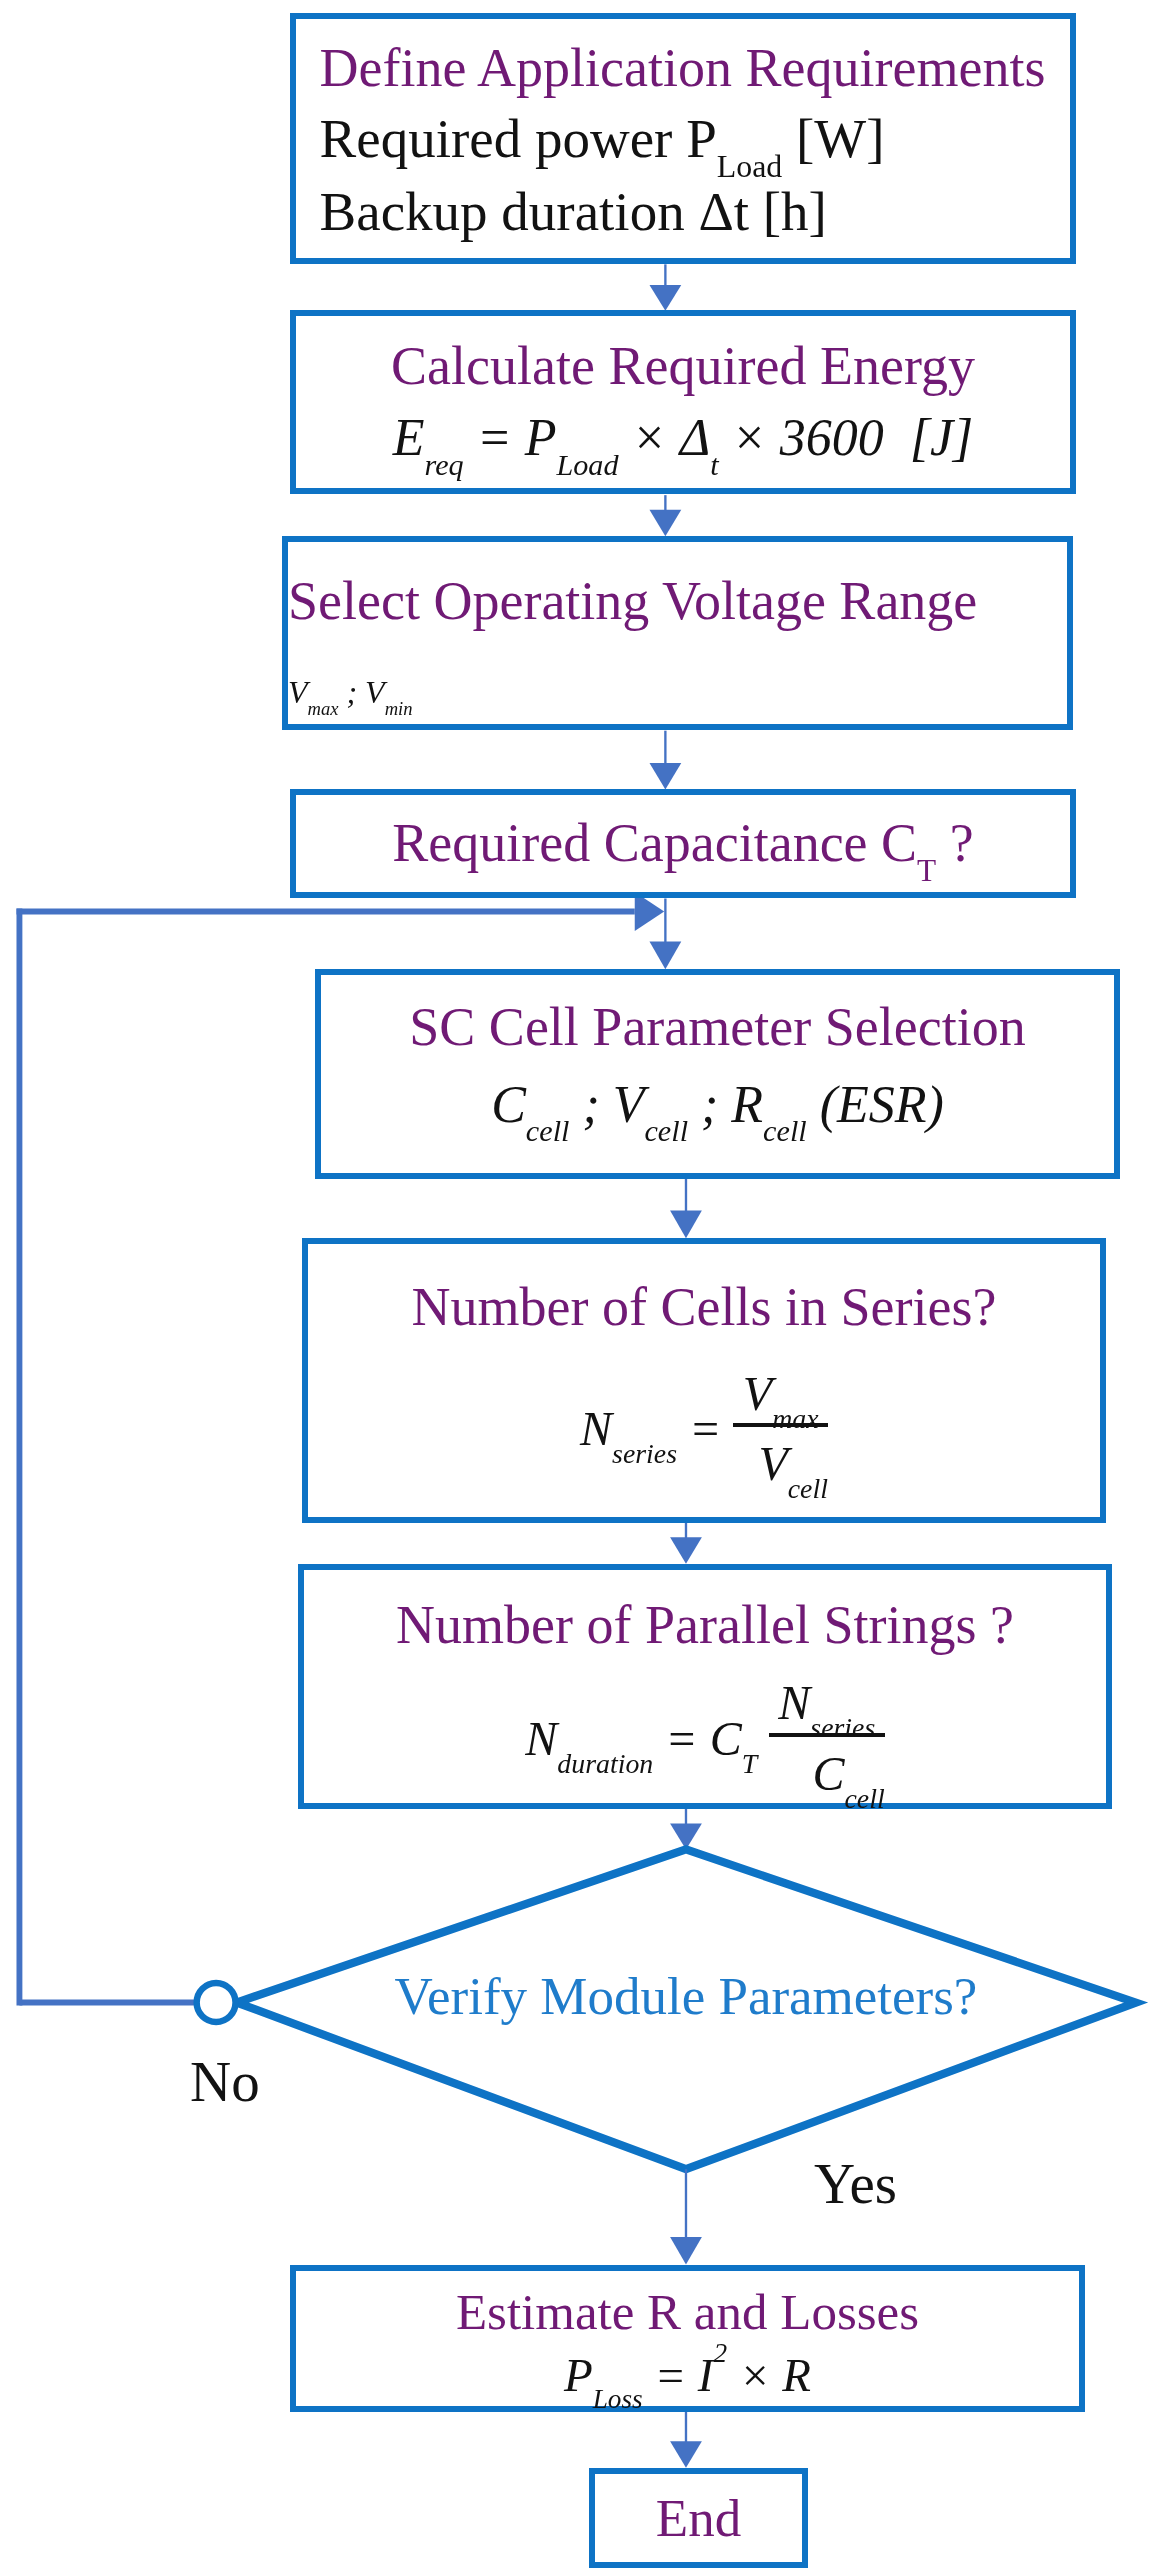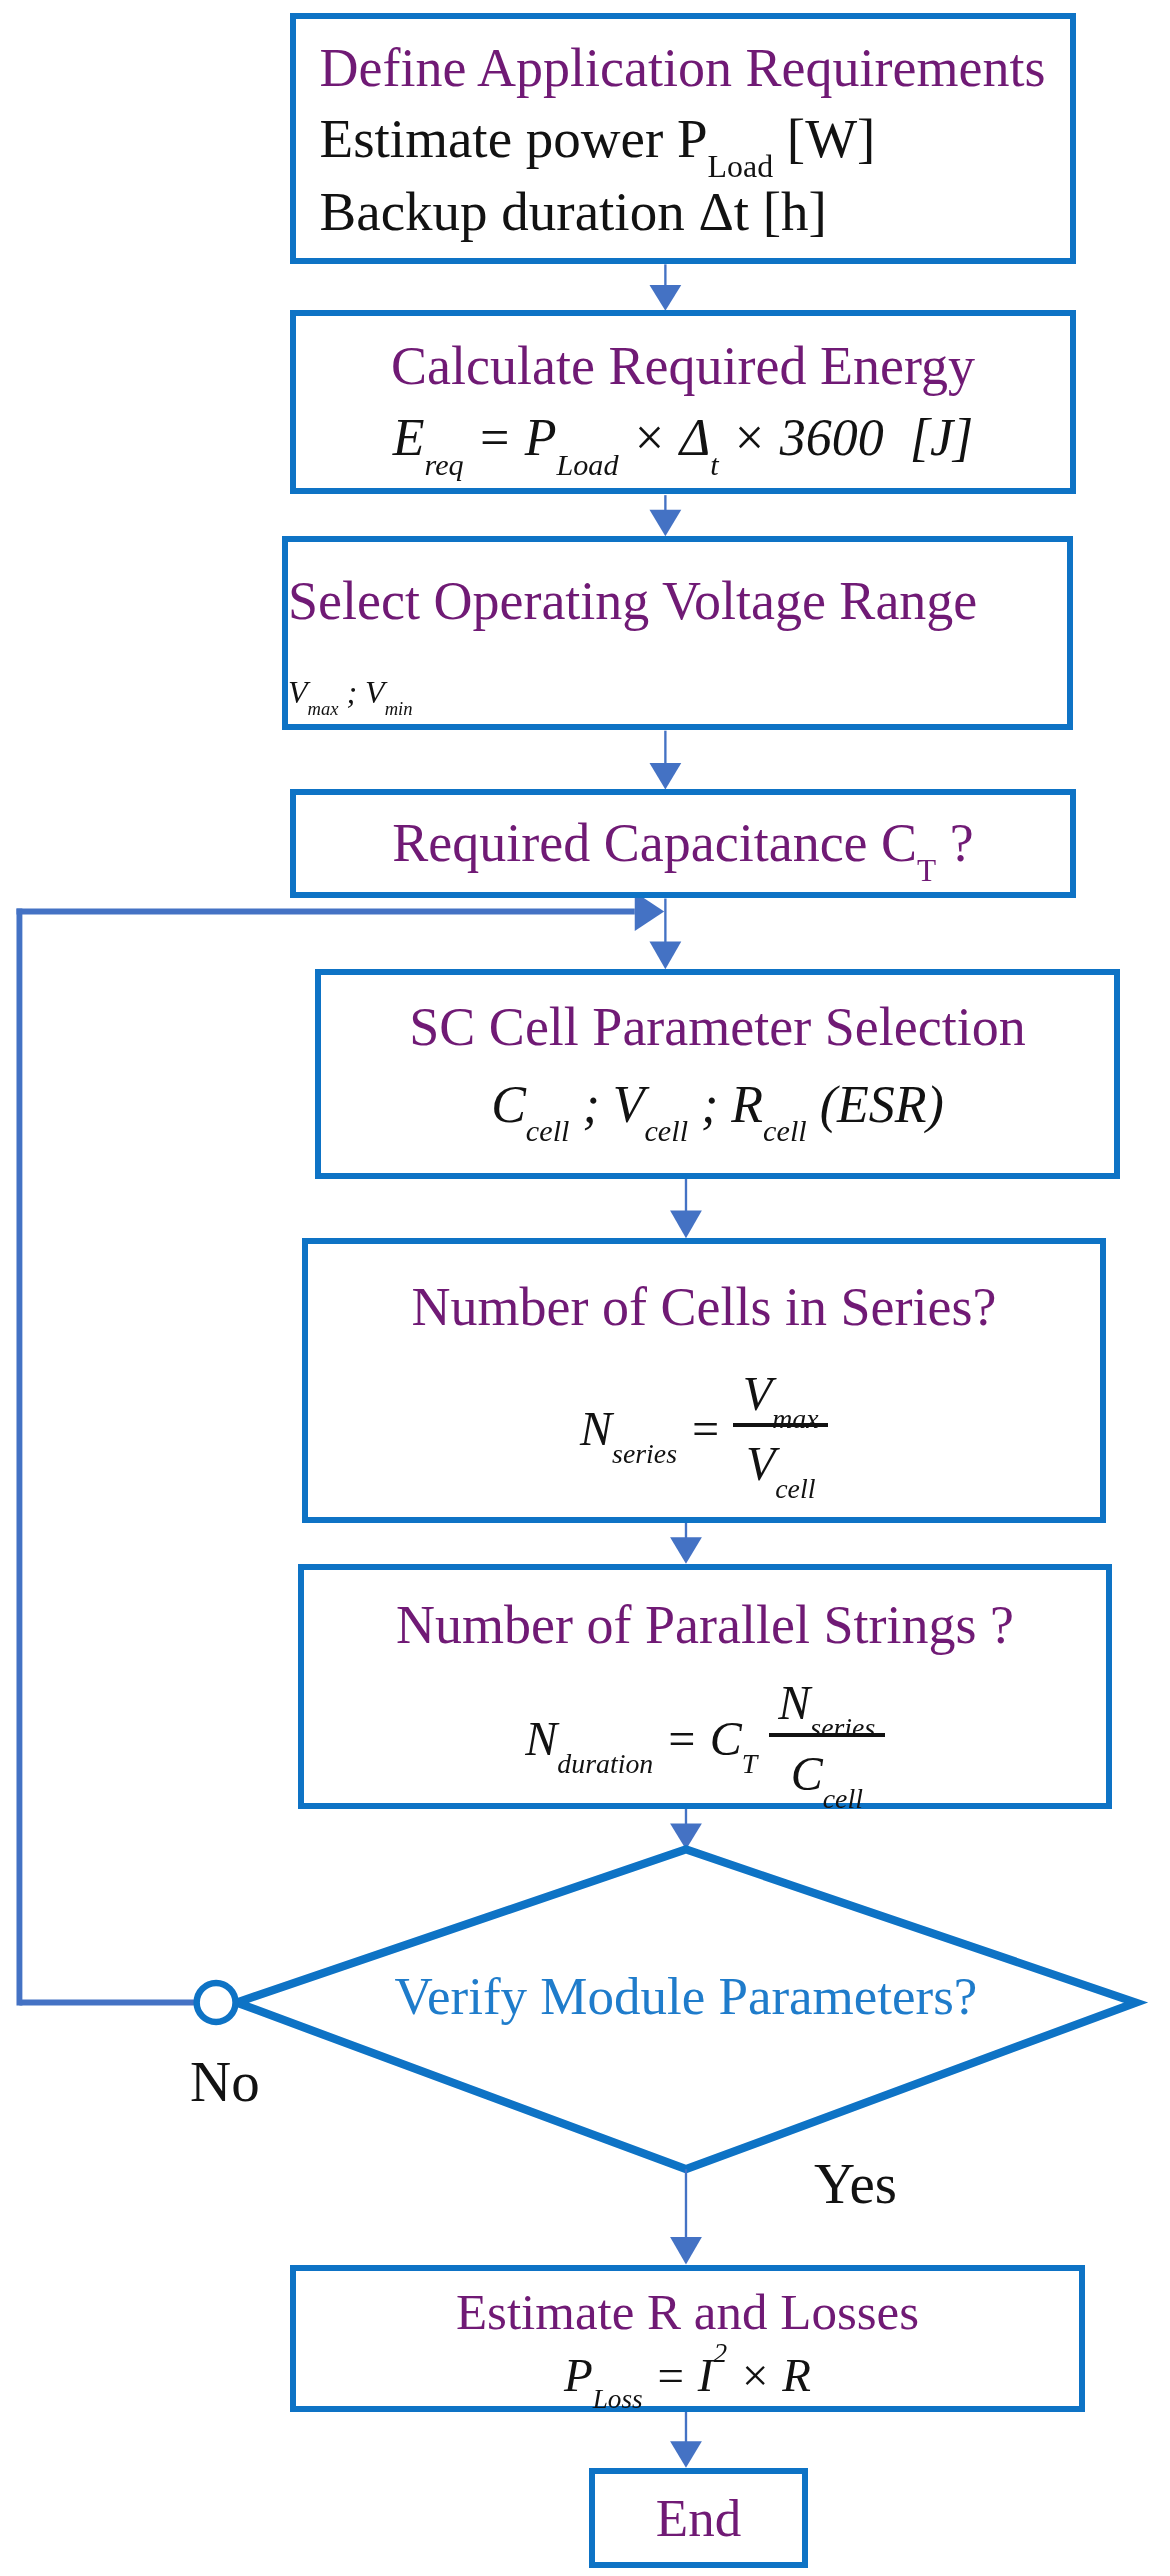--- a/index.html
+++ b/index.html
@@ -12,21 +12,21 @@
     position:absolute;background:#fff;border:6.5px solid #0E73C5;
     box-sizing:border-box;z-index:2;display:flex;flex-direction:column;
   }
   .title{color:#701a75;font-size:54px;line-height:1.3;white-space:pre;}
   .bodyline{color:#121212;font-size:55px;line-height:1.32;white-space:pre;}
   .bodyline sub{font-style:normal;}
   .formula{font-style:italic;color:#121212;white-space:pre;}
   sub{font-size:58%;line-height:0;position:relative;top:0.26em;}
   sup{font-size:58%;line-height:0;position:relative;top:-0.45em;}
   .feq{display:flex;align-items:center;font-style:italic;color:#121212;white-space:pre;}
-  .frac{display:inline-flex;flex-direction:column;align-items:center;text-align:center;line-height:1.15;}
+  .frac{display:inline-flex;flex-direction:column;align-items:flex-end;text-align:center;line-height:1.15;}
   .frac .num{border-bottom:4.1px solid #121212;padding:0 9.4px 2.4px 9.4px;}
   .frac .den{padding-top:9px;}
   
   #box-define{left:290px;top:13px;width:786px;height:251px;padding:14px 5.9px 0 23.6px;align-items:flex-start;}
   #box-energy{left:290px;top:310px;width:786px;height:184px;align-items:center;padding-top:15.3px;}
   #box-energy .formula{font-size:52px;margin-top:7px;}
   #box-voltage{left:282px;top:536px;width:791px;height:194px;align-items:flex-start;padding-top:23.6px;}
   #box-voltage .formula{font-size:32px;margin-top:38px;}
   #box-capacitance{left:290px;top:789px;width:786px;height:109px;align-items:center;justify-content:center;}
   #box-sc-cell{left:315px;top:969px;width:805px;height:210px;align-items:center;padding-top:16.5px;}
@@ -93,21 +93,21 @@
       <line x1="1165" y1="3683" x2="1165" y2="3800" stroke-width="4"></line>
       <polygon points="1138,3798 1192,3798 1165,3845" stroke="none"></polygon>
 
       <line x1="1165" y1="4095" x2="1165" y2="4147" stroke-width="4"></line>
       <polygon points="1138,4145 1192,4145 1165,4190" stroke="none"></polygon>
     </g>
   </svg>
 
   <div class="box" id="box-define">
     <div class="title">Define Application Requirements</div>
-    <div class="bodyline"><span>Estimate power P</span><sub>Load</sub><span> [W]</span></div>
+    <div class="bodyline"><span>Required power P</span><sub>Load</sub><span> [W]</span></div>
     <div class="bodyline">Backup duration Δt [h]</div>
   </div>
 
   <div class="box" id="box-energy">
     <div class="title">Calculate Required Energy</div>
     <div class="formula" style="font-size:52px"><span>E</span><sub>req</sub><span> = </span><span>P</span><sub>Load</sub><span> × </span><span>Δ</span><sub>t</sub><span> × </span><span>3600</span><span>  [J]</span></div>
   </div>
 
   <div class="box" id="box-voltage">
     <div class="title">Select Operating Voltage Range</div>

